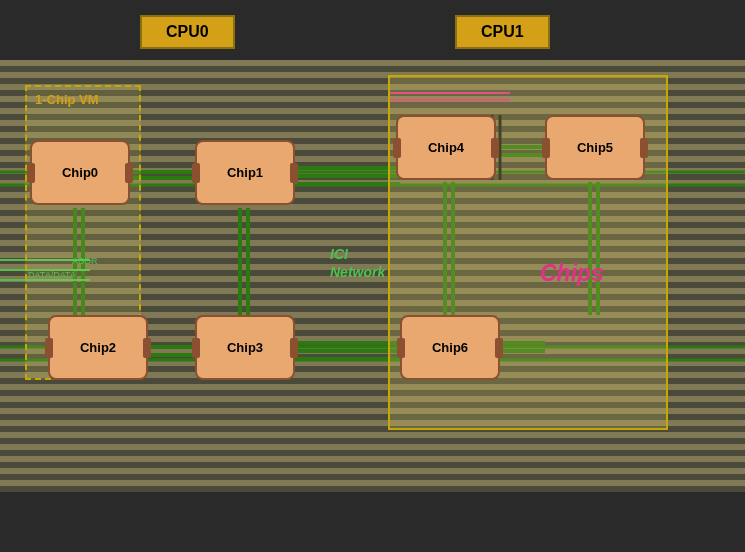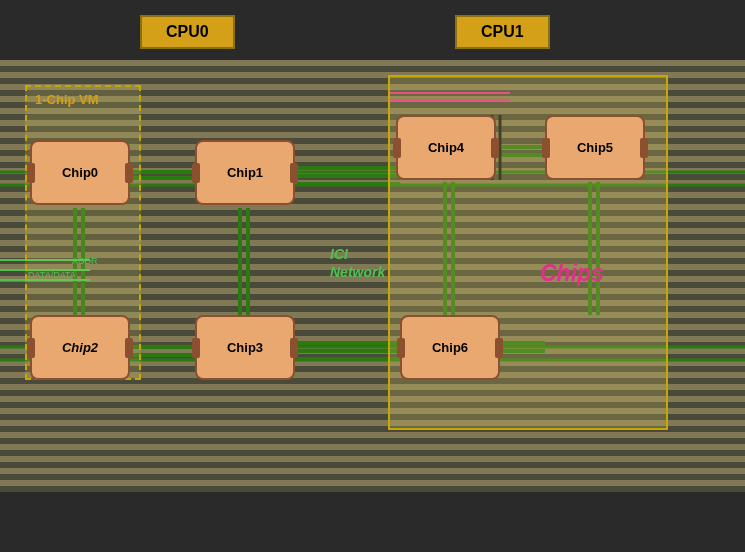--- a/index.html
+++ b/index.html
@@ -120,21 +120,21 @@
       width: 8px;
       height: 20px;
       background: #8a5030;
       border-radius: 2px;
     }
     .chip::before { left: -5px; top: 50%; transform: translateY(-50%); }
     .chip::after { right: -5px; top: 50%; transform: translateY(-50%); }
 
     #chip0 { left: 30px; top: 80px; }
     #chip1 { left: 195px; top: 80px; }
-    #chip2 { left: 30px; top: 255px; font-style: italic; }
+    #chip2 { left: 48px; top: 255px; }
     #chip3 { left: 195px; top: 255px; }
     #chip4 { left: 396px; top: 55px; }
     #chip5 { left: 545px; top: 55px; }
     #chip6 { left: 400px; top: 255px; }
     #chip7 { left: 545px; top: 255px; }
 
     
     .ici-label {
       position: absolute;
       left: 330px;

